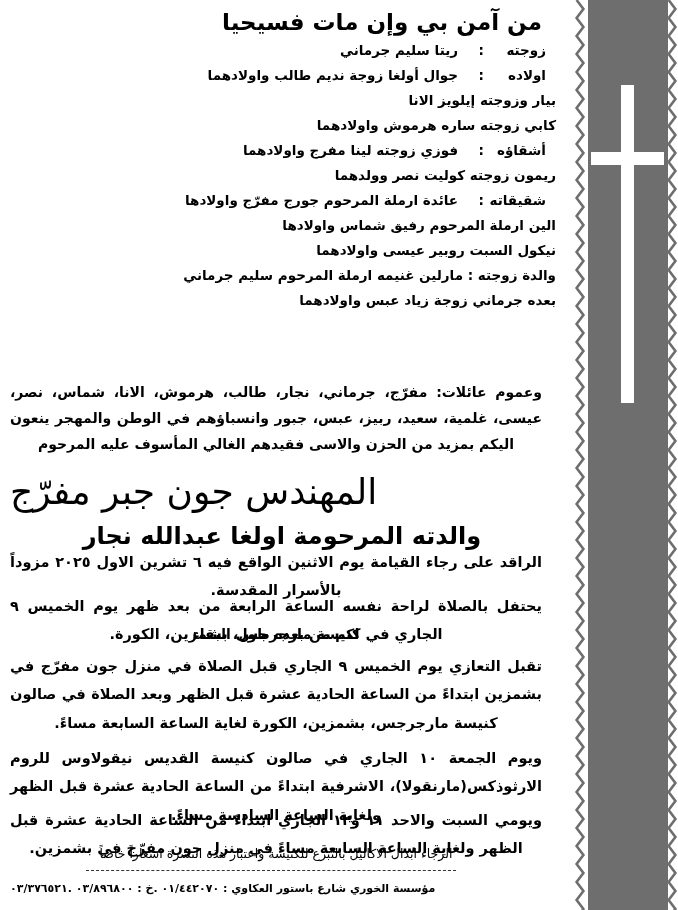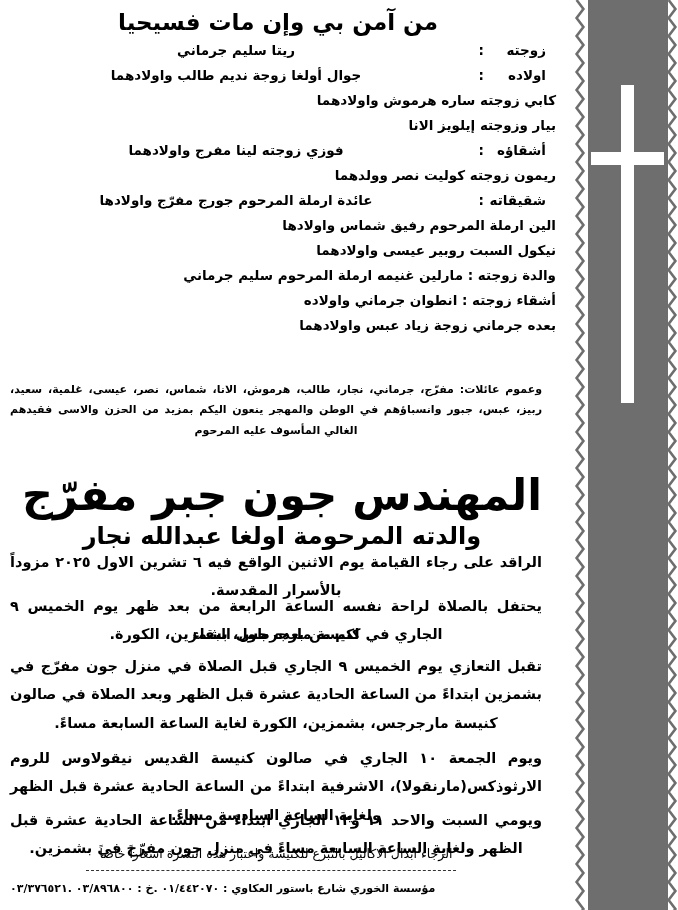--- a/index.html
+++ b/index.html
@@ -60,21 +60,21 @@
     width: 556px;
     height: 910px;
     padding: 0;
   }
 
   #verse {
     position: absolute;
     top: 8px;
     right: 14px;
     width: 528px;
-    text-align: center;
+    text-align: right;
     font-size: 23px;
     font-weight: bold;
     letter-spacing: 0;
     line-height: 1.25;
   }
 
   
   #relatives {
     position: absolute;
     top: 42px;
@@ -101,57 +101,57 @@
   }
   .rel-colon {
     width: 26px;
     text-align: right;
     font-size: 13.5px;
     font-weight: bold;
     flex: 0 0 auto;
   }
   .rel-value {
     flex: 1 1 auto;
-    text-align: center;
+    text-align: right;
     font-size: 13.5px;
     font-weight: bold;
     padding-left: 8px;
   }
 
   .rel-single {
     text-align: right;
     font-size: 13.5px;
     font-weight: bold;
     padding-left: 8px;
     height: 24px;
     margin-bottom: 1px;
   }
 
   
   #families {
     position: absolute;
     top: 380px;
     right: 14px;
     width: 532px;
-    font-size: 11px;
+    font-size: 14px;
     font-weight: bold;
     line-height: 1.85;
     text-align: justify;
     text-align-last: center;
   }
 
   
   #deceased-name {
     position: absolute;
     top: 470px;
     right: 14px;
     width: 532px;
-    text-align: right;
-    font-size: 43px;
-    font-weight: bold;
+    text-align: left;
+    font-size: 36px;
+    font-weight: normal;
     line-height: 1.2;
   }
   #mother-line {
     position: absolute;
     top: 522px;
     right: 8px;
     width: 532px;
     text-align: center;
     font-size: 24px;
     font-weight: bold;
@@ -224,40 +224,39 @@
       <span class="rel-label">زوجته</span>
       <span class="rel-colon">:</span>
       <span class="rel-value">ريتا سليم جرماني</span>
     </div>
 
     <div class="rel-row">
       <span class="rel-label">اولاده</span>
       <span class="rel-colon">:</span>
       <span class="rel-value">جوال أولغا زوجة نديم طالب واولادهما</span>
     </div>
+    <div class="rel-single">بيار وزوجته إيلويز الانا</div>
     <div class="rel-single">كابي زوجته ساره هرموش واولادهما</div>
-    <div class="rel-single">بيار وزوجته إيلويز الانا</div>
 
     <div class="rel-row">
       <span class="rel-label">أشقاؤه</span>
       <span class="rel-colon">:</span>
       <span class="rel-value">فوزي زوجته لينا مفرج واولادهما</span>
     </div>
     <div class="rel-single">ريمون زوجته كوليت نصر وولدهما</div>
 
     <div class="rel-row">
       <span class="rel-label">شقيقاته</span>
       <span class="rel-colon">:</span>
       <span class="rel-value">عائدة ارملة المرحوم جورج مفرّج واولادها</span>
     </div>
     <div class="rel-single">الين ارملة المرحوم رفيق شماس واولادها</div>
     <div class="rel-single">نيكول السبت روبير عيسى واولادهما</div>
 
     <div class="rel-single">والدة زوجته : مارلين غنيمه ارملة المرحوم سليم جرماني</div>
-    <div class="rel-single">أشقاء زوجته : انطوان جرماني واولاده</div>
     <div class="rel-single">بعده جرماني زوجة زياد عبس واولادهما</div>
 
   </div>
 
   <div id="families">وعموم عائلات: مفرّج، جرماني، نجار، طالب، هرموش، الانا، شماس، نصر، عيسى، غلمية، سعيد، ربيز، عبس، جبور وانسباؤهم في الوطن والمهجر ينعون اليكم بمزيد من الحزن والاسى فقيدهم الغالي المأسوف عليه المرحوم</div>
 
   <div id="deceased-name">المهندس جون جبر مفرّج</div>
   <div id="mother-line">والدته المرحومة اولغا عبدالله نجار</div>
 
   <div class="body-para" id="para-1">الراقد على رجاء القيامة يوم الاثنين الواقع فيه ٦ تشرين الاول ٢٠٢٥ مزوداً بالأسرار المقدسة.</div>

